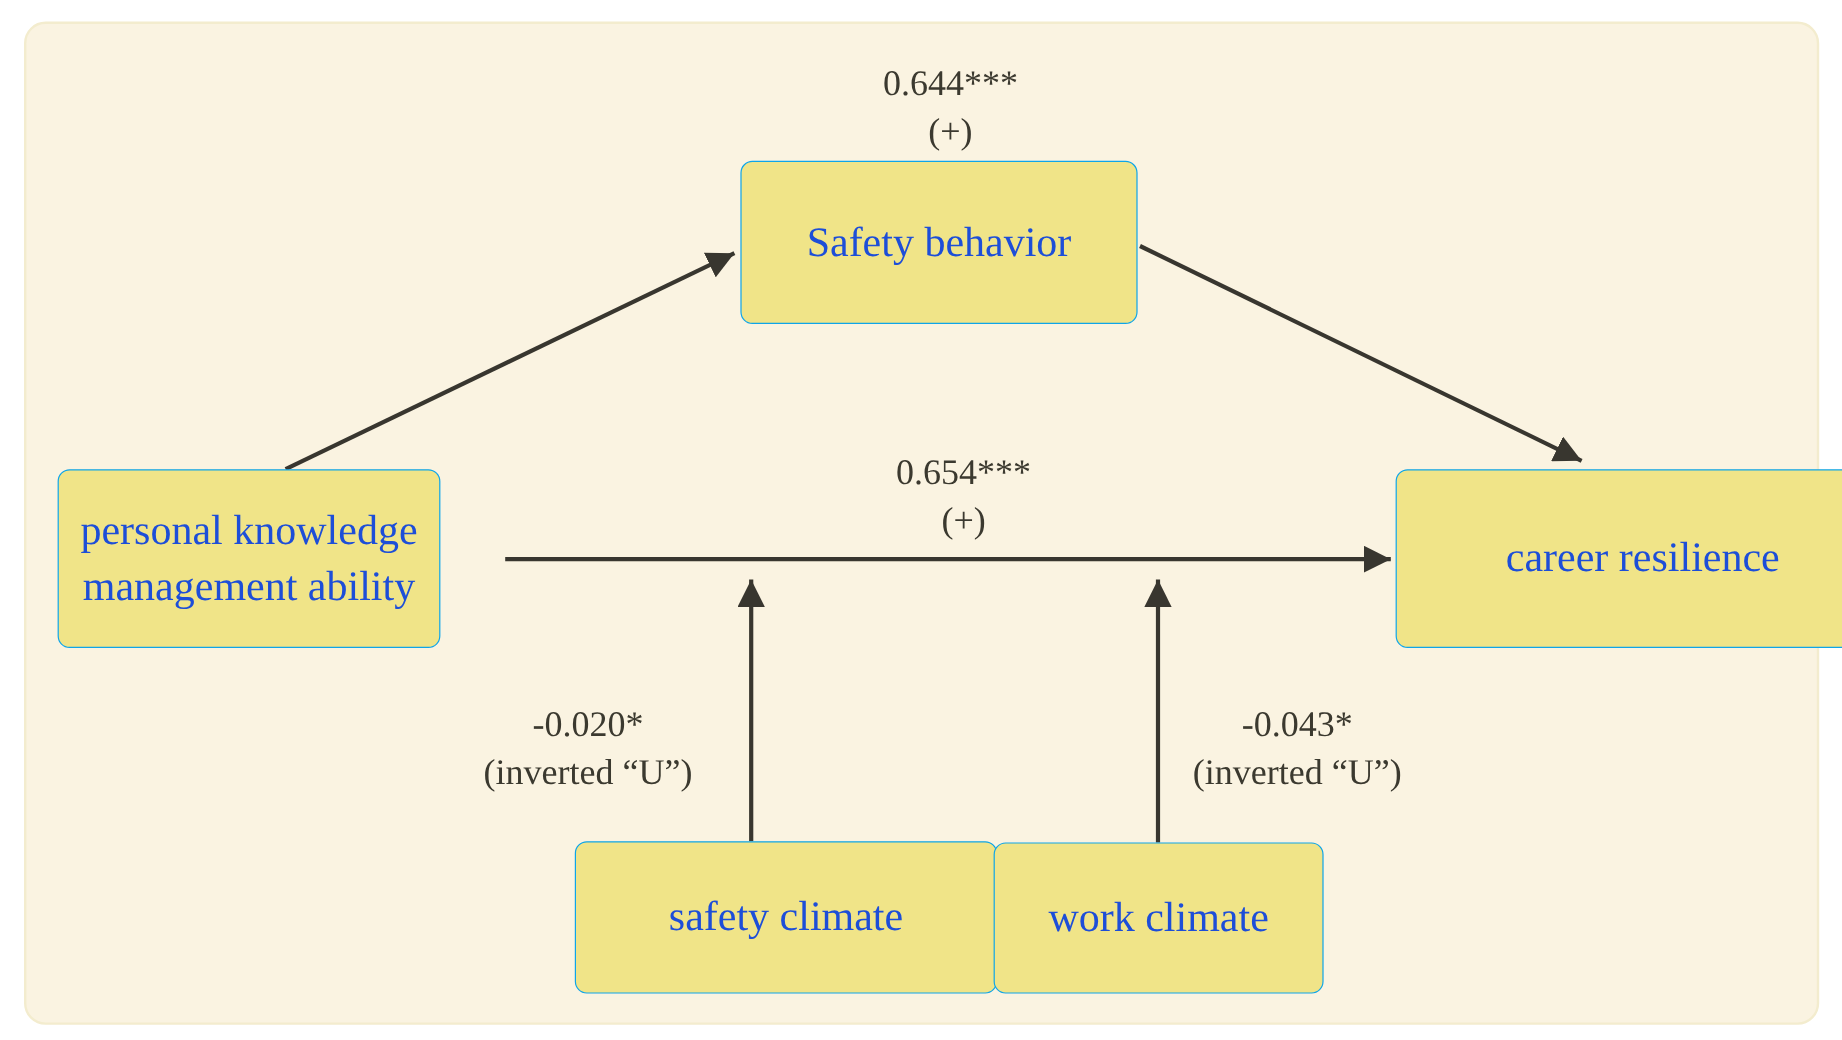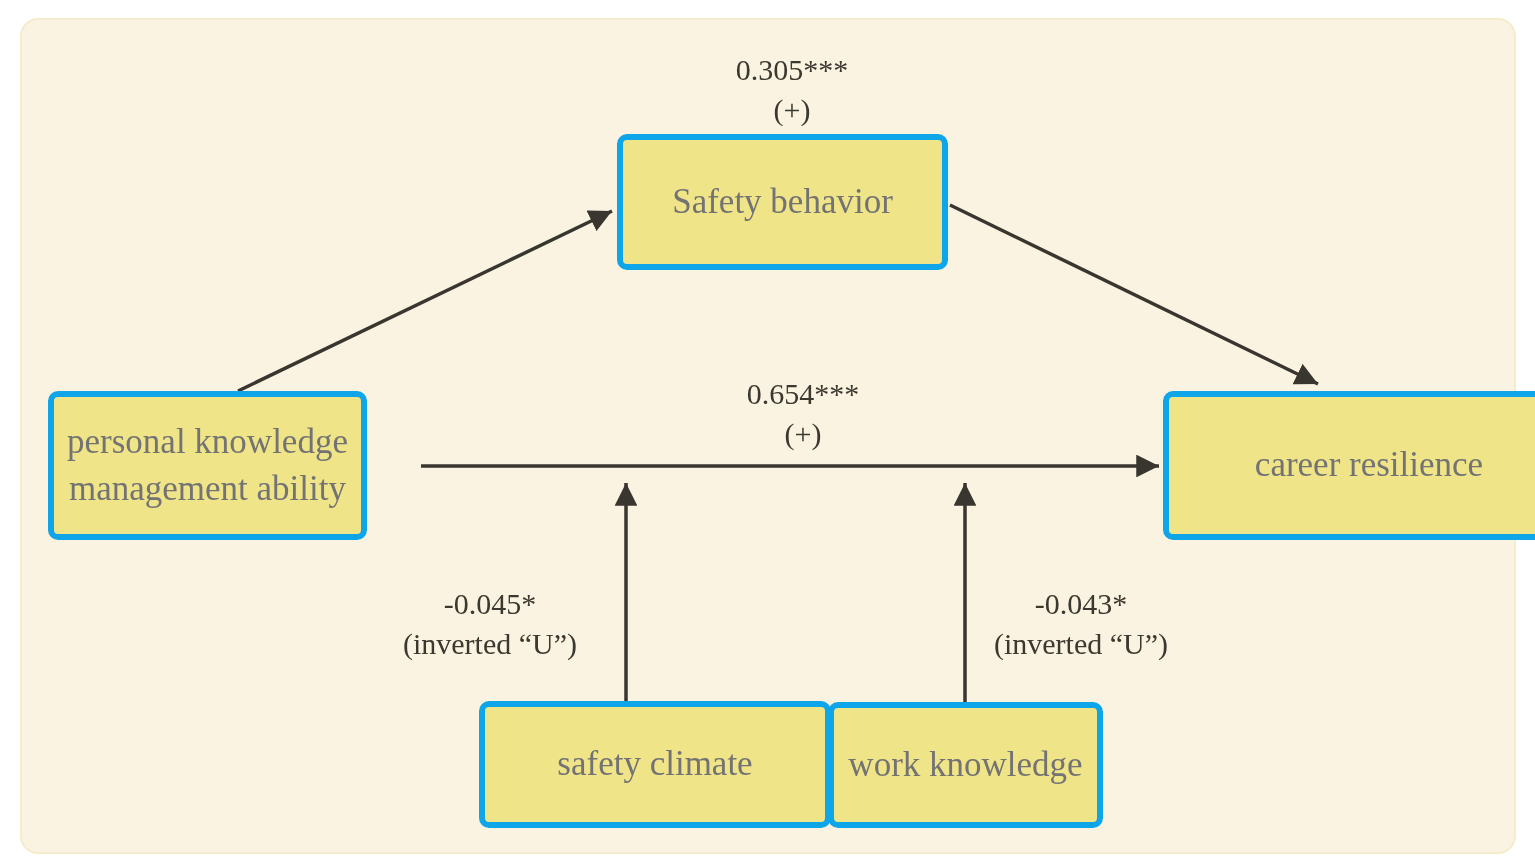--- a/index.html
+++ b/index.html
@@ -21,26 +21,26 @@
   }
   .arrows {
     position: absolute; left: 0; top: 0;
     width: 1535px; height: 867px;
     pointer-events: none;
   }
   .node {
     position: absolute;
     box-sizing: border-box;
     background: #f0e488;
-    border: 6px solid #0ea5e9;
+    border: 1px solid #0ea5e9;
     border-radius: 10px;
     display: flex; align-items: center; justify-content: center;
     text-align: center;
     font-size: 35px;
-    color: #737373;
+    color: #1d4ed8;
     line-height: 1.32;
     padding: 0 12px;
   }
   .node-safety-behavior { left: 617px; top: 134px; width: 331px; height: 136px; }
   .node-pkma            { left: 48px;  top: 391px; width: 319px; height: 149px; }
   .node-career          { left: 1163px;top: 391px; width: 384px; height: 149px; padding-left: 40px; }
   .node-safety-climate  { left: 479px; top: 701px; width: 352px; height: 127px; }
   .node-work-pressure   { left: 828px; top: 702px; width: 275px; height: 126px; }
   .edge-label {
     position: absolute;
@@ -86,35 +86,35 @@
 
   <div class="node node-career">
     <span>career resilience</span>
   </div>
 
   <div class="node node-safety-climate">
     <span>safety climate</span>
   </div>
 
   <div class="node node-work-pressure">
-    <span>work knowledge</span>
+    <span>work climate</span>
   </div>
 
   <div class="edge-label lbl-mediation">
-    <div>0.305***</div>
+    <div>0.644***</div>
     <div>(+)</div>
   </div>
 
   <div class="edge-label lbl-direct">
     <div>0.654***</div>
     <div>(+)</div>
   </div>
 
   <div class="edge-label lbl-sc-mod">
-    <div>-0.045*</div>
+    <div>-0.020*</div>
     <div>(inverted “U”)</div>
   </div>
 
   <div class="edge-label lbl-wp-mod">
     <div>-0.043*</div>
     <div>(inverted “U”)</div>
   </div>
 
 </div>
 

